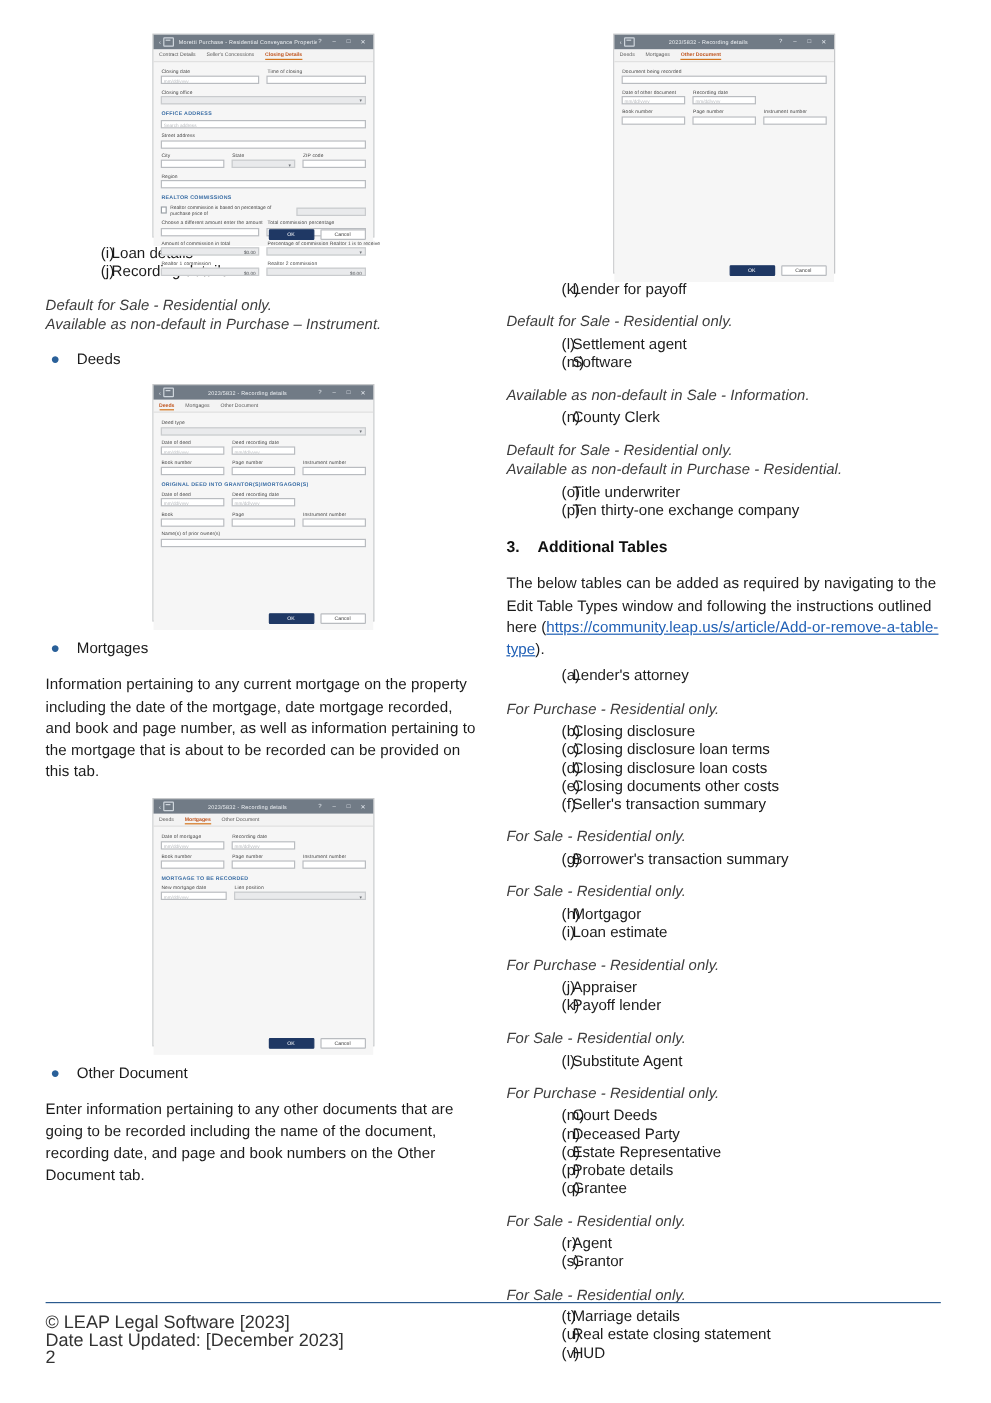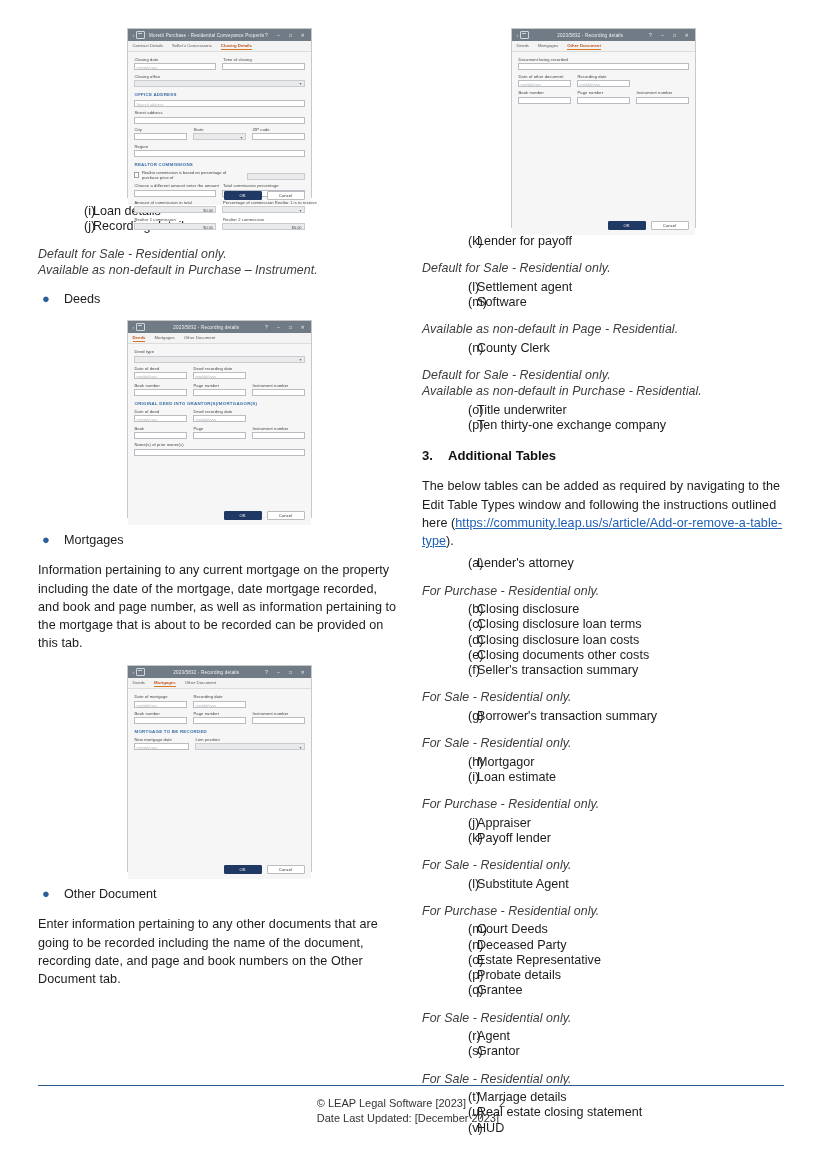--- a/index.html
+++ b/index.html
@@ -42,22 +42,22 @@
                  line-height:18px; margin:3px 0 12px 0; color:#111; }
   .heading-num { width:26px; flex:0 0 26px; }
 
   a.doclink { color:#1f5fb5; text-decoration:underline; word-break:break-all; }
 
   
   .footer-rule { position:absolute; left:38px; right:42px; top:1085px;
                  border-top:1.3px solid #2b5a8e; }
   .footer { position:absolute; left:38px; right:42px; top:1096px;
             display:flex; justify-content:center; align-items:flex-start;
-            font-size:11px; line-height:14.5px; color:#333;
-            font-family:"Liberation Sans", sans-serif; }
+            font-size:15px; line-height:14.5px; color:#333;
+            font-family:"Liberation Sans", sans-serif;flex-direction:column; }
   .footer-left div { white-space:nowrap; }
 
   
   .shot { border:1px solid #c6c8ca; background:#f6f6f6; box-sizing:border-box;
           font-family:"Liberation Sans", sans-serif; position:relative;
           box-shadow:0 0 0 0 rgba(0,0,0,0); }
   .shot .tbar { height:12px; background:#717b86; display:flex; align-items:center;
                 padding:0 3px; color:#eef1f4; font-size:4.4px; position:relative; }
   .tbar-back { font-size:4.6px; color:#dfe4e9; padding:0 2px; }
   .tbar-ico { width:7px; height:6px; border:.6px solid #cfd6dd; border-radius:1px;
@@ -510,21 +510,21 @@
     <div class="item-row">
       <span class="item-key">(l)</span>
       <span class="item-val">Settlement agent</span>
     </div>
     <div class="item-row">
       <span class="item-key">(m)</span>
       <span class="item-val">Software</span>
     </div>
 
     <div class="gap-sm"></div>
-    <p class="ital">Available as non-default in Page - Residential.</p>
+    <p class="ital">Available as non-default in Sale - Information.</p>
     <div style="height:3px;"></div>
     <div class="item-row">
       <span class="item-key">(n)</span>
       <span class="item-val">County Clerk</span>
     </div>
 
     <div class="gap-sm"></div>
     <p class="ital">Default for Sale - Residential only.</p>
     <p class="ital">Available as non-default in Purchase - Residential.</p>
     <div style="height:3px;"></div>

